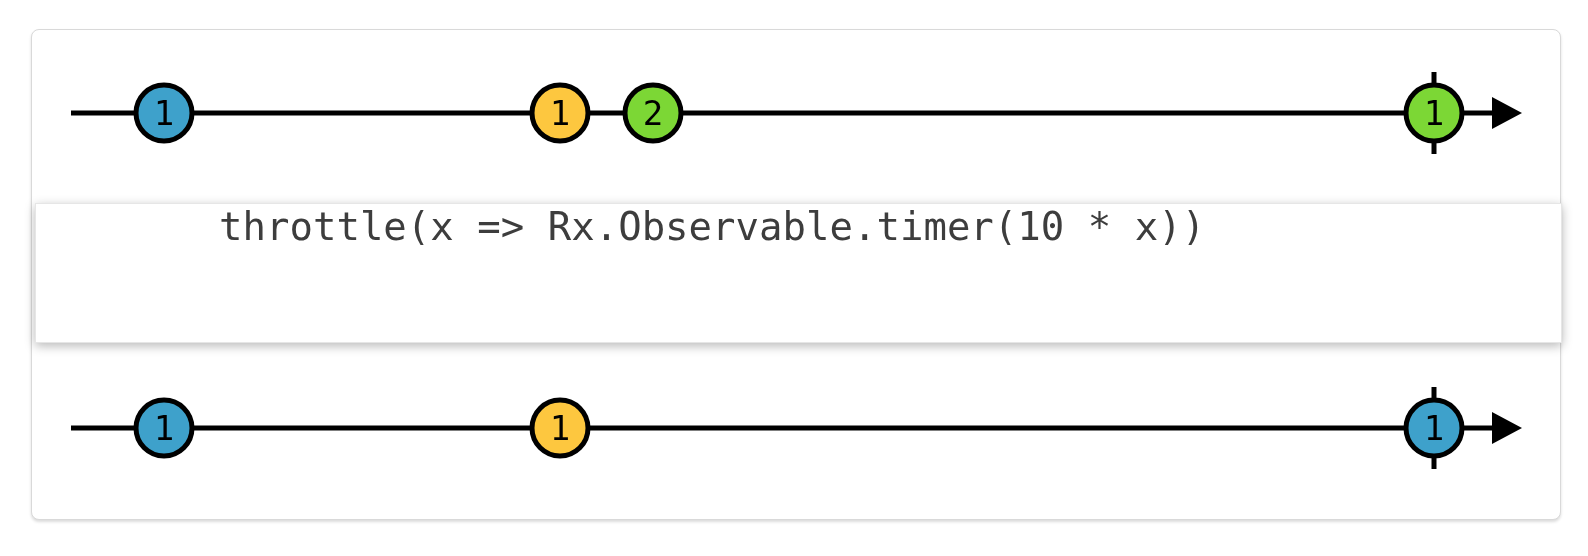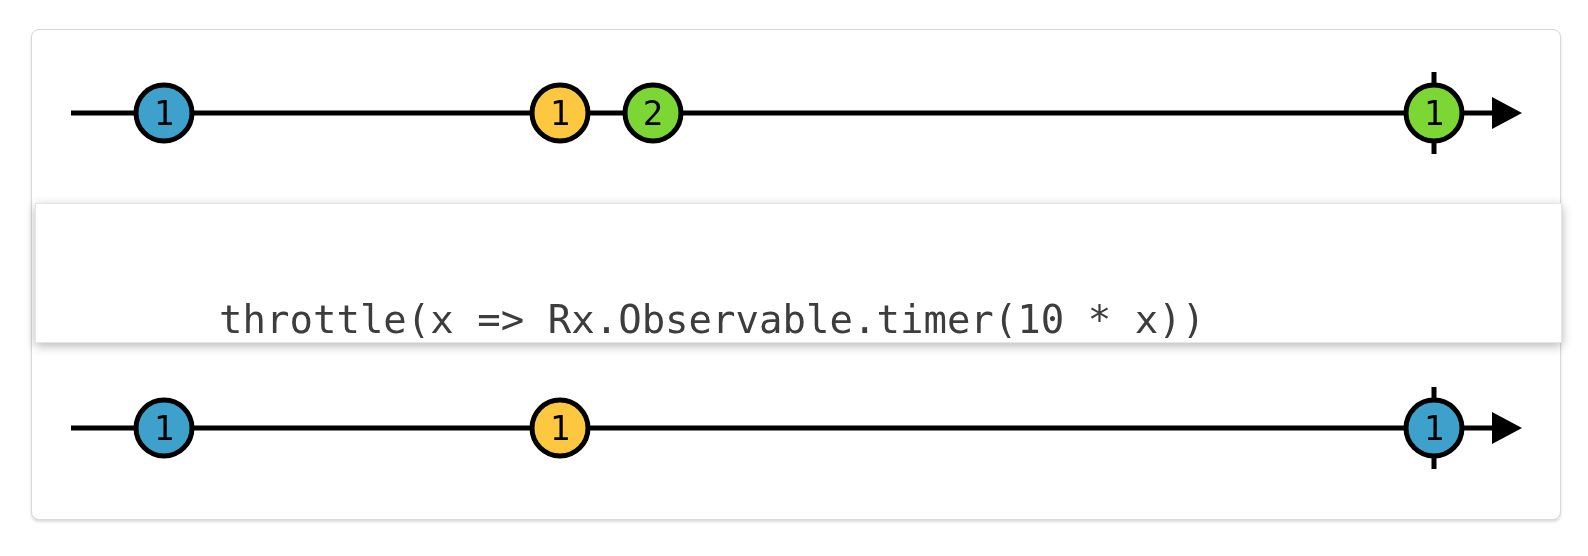--- a/index.html
+++ b/index.html
@@ -40,21 +40,21 @@
     position: absolute;
     left: 35px;
     top: 203px;
     width: 1527px;
     height: 140px;
     background: #ffffff;
     border: 1px solid #e6e6e6;
     box-shadow: 0 3px 10px rgba(0,0,0,0.28);
     box-sizing: border-box;
     display: flex;
-    align-items: flex-end;
+    align-items: flex-start;
     z-index: 5;
   }
   .operator-label {
     font-family: "DejaVu Sans Mono", "Liberation Mono", monospace;
     font-size: 39px;
     color: #3d3d3d;
     white-space: pre;
     padding-left: 183px;
     letter-spacing: 0px;
   }

